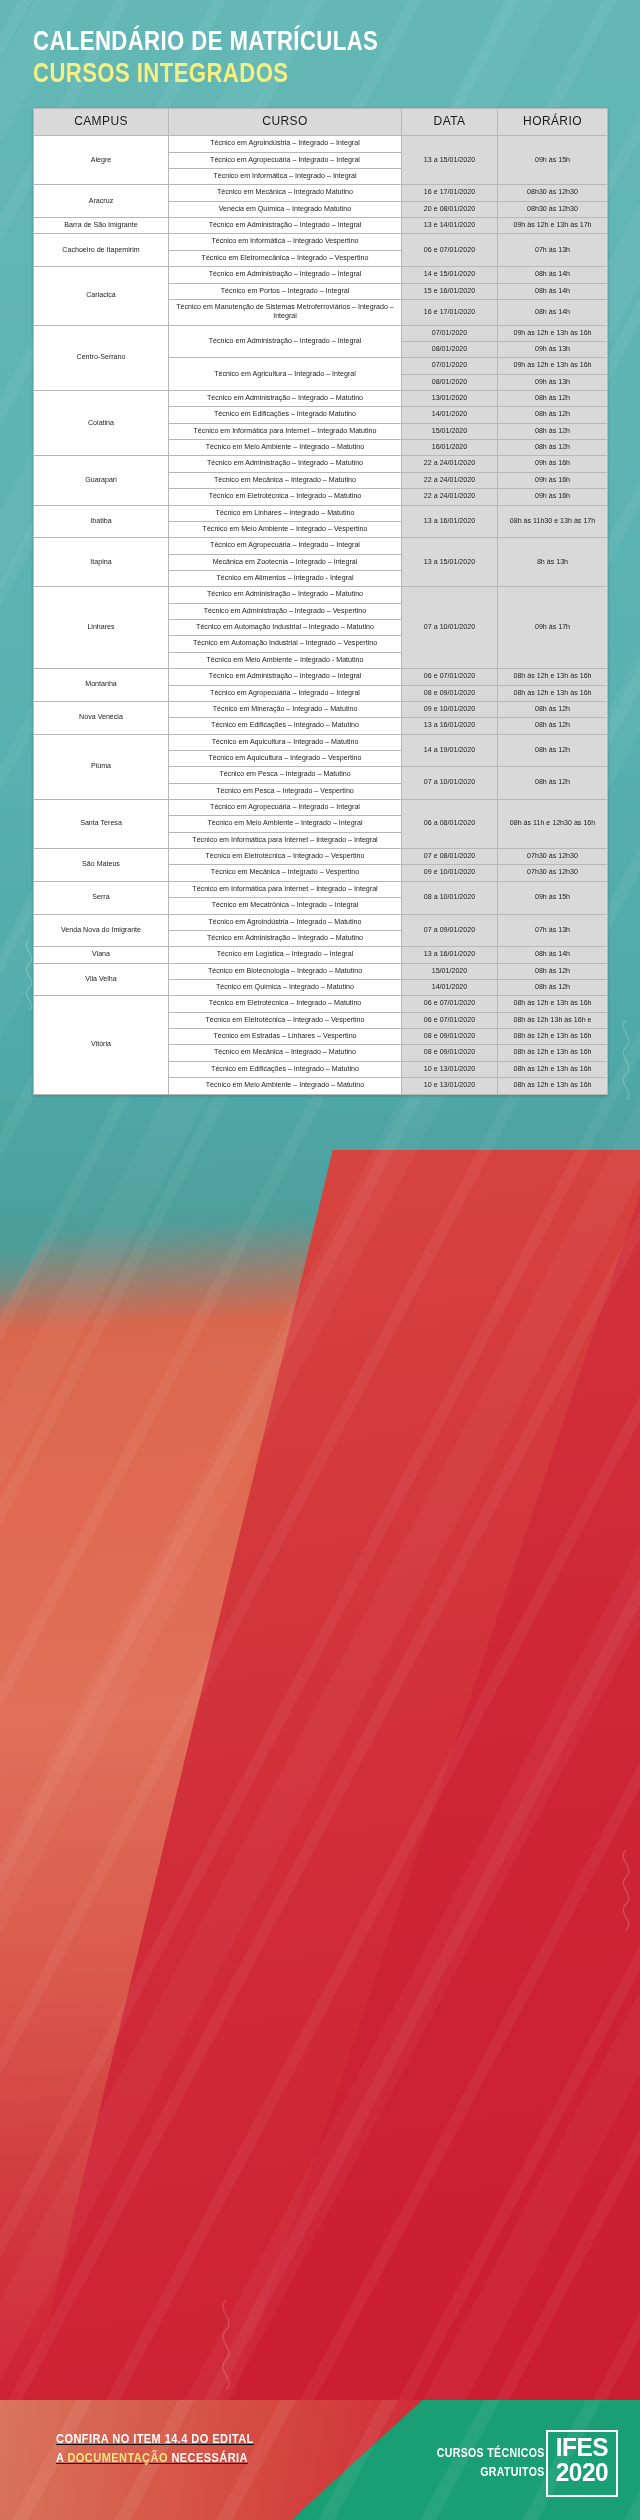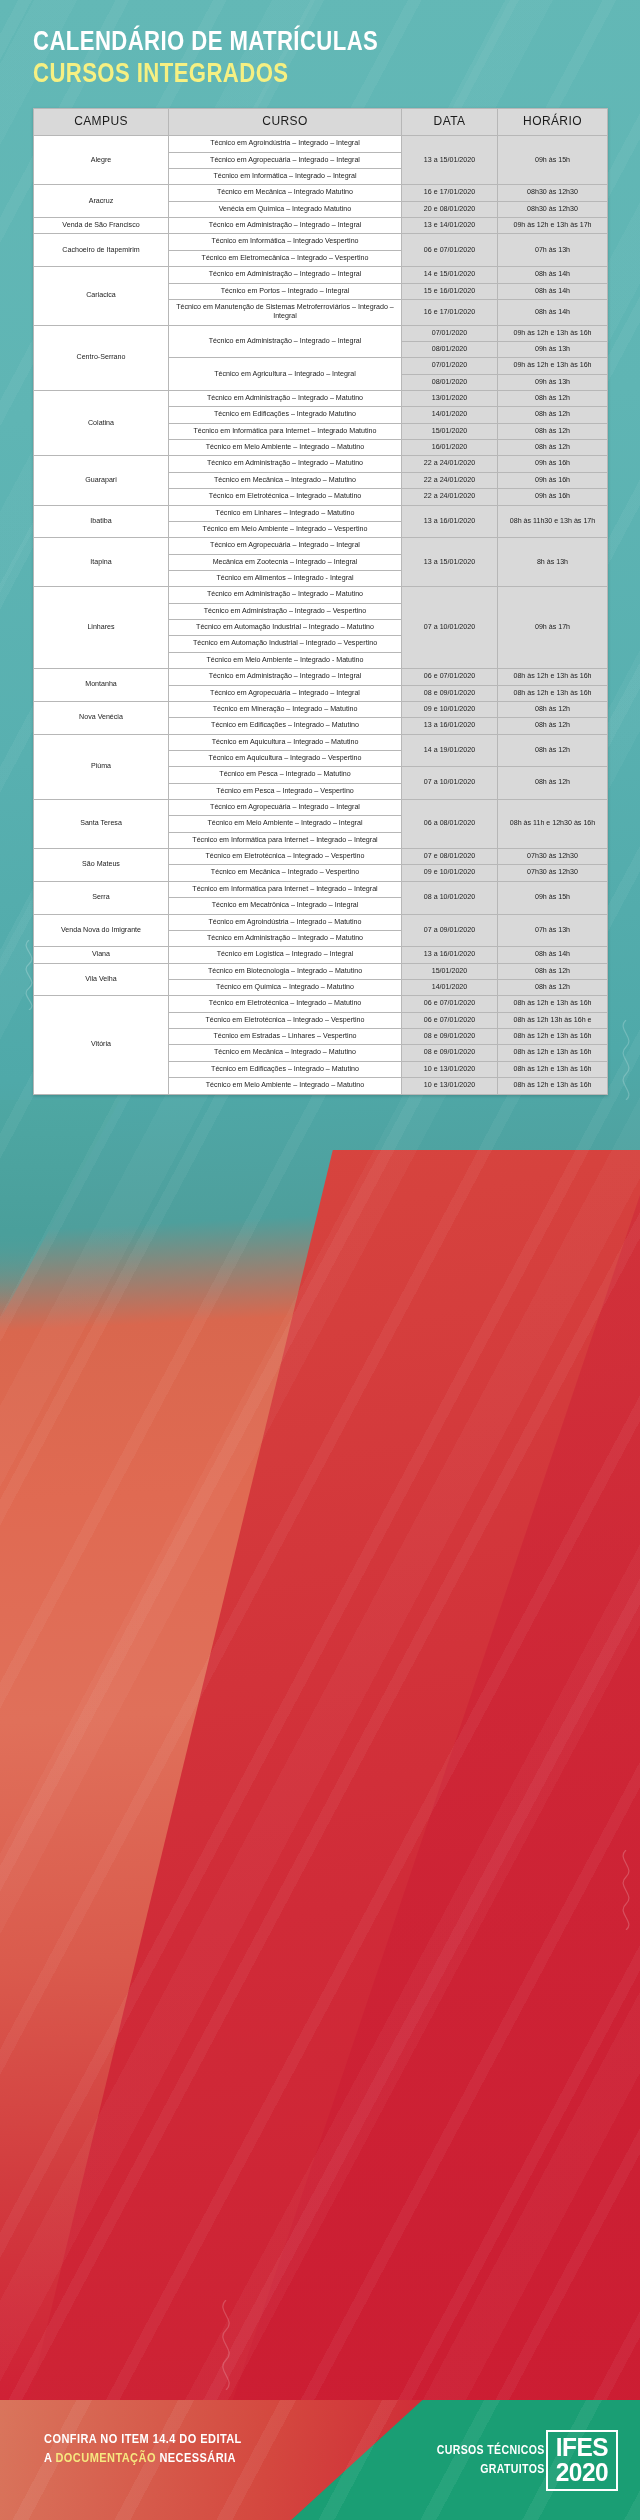--- a/index.html
+++ b/index.html
@@ -159,21 +159,21 @@
   .footer-stripes{
     position:absolute;left:0;top:0;width:640px;height:120px;
     background-image:repeating-linear-gradient(
       -62deg,
       rgba(255,255,255,0.06) 0px,
       rgba(255,255,255,0.06) 14px,
       rgba(255,255,255,0) 14px,
       rgba(255,255,255,0) 90px);
   }
   .footer-left{
-    position:absolute;left:44px;top:30px;
+    position:absolute;left:56px;top:30px;text-decoration:underline;
   }
   .fl-line{
     font-weight:700;font-size:12.5px;letter-spacing:.5px;
     color:#ffffff;line-height:1.55;
     transform:scaleX(0.88);transform-origin:left center;
     text-transform:uppercase;
     font-family:"Liberation Sans", sans-serif;
     white-space:nowrap;
   }
   .fl-line .hl{color:#f6e77f;}
@@ -185,21 +185,21 @@
     text-align:right;
     font-weight:700;font-size:12px;letter-spacing:.4px;
     color:#ffffff;line-height:1.6;
     transform:scaleX(0.88);transform-origin:right center;
     text-transform:uppercase;
     font-family:"Liberation Sans", sans-serif;
     white-space:nowrap;
   }
   .ifes-logo{
     border:2.5px solid #ffffff;
-    padding:3px 6px 4px 6px;
+    padding:3px 6px 10px 6px;
     text-align:left;
   }
   .ifes-logo div{
     font-weight:700;color:#ffffff;line-height:.96;
     font-size:26px;letter-spacing:-.5px;
     transform:scaleX(0.94);
     font-family:"Liberation Sans", sans-serif;
   }
 </style>
 </head>
@@ -269,21 +269,21 @@
             <td class="curso">Técnico em Mecânica – Integrado Matutino</td>
             <td class="data">16 e 17/01/2020</td>
             <td class="horario">08h30 às 12h30</td>
           </tr>
           <tr>
             <td class="curso">Venécia em Química – Integrado Matutino</td>
             <td class="data">20 e 08/01/2020</td>
             <td class="horario">08h30 às 12h30</td>
           </tr>
           <tr>
-            <td class="campus" rowspan="1">Venda de São Francisco</td>
+            <td class="campus" rowspan="1">Barra de São Imigrante</td>
             <td class="curso">Técnico em Administração – Integrado – Integral</td>
             <td class="data">13 e 14/01/2020</td>
             <td class="horario">09h às 12h e 13h às 17h</td>
           </tr>
           <tr>
             <td class="campus" rowspan="2">Cachoeiro de Itapemirim</td>
             <td class="curso">Técnico em Informática – Integrado Vespertino</td>
             <td class="data" rowspan="2">06 e 07/01/2020</td>
             <td class="horario" rowspan="2">07h às 13h</td>
           </tr>

